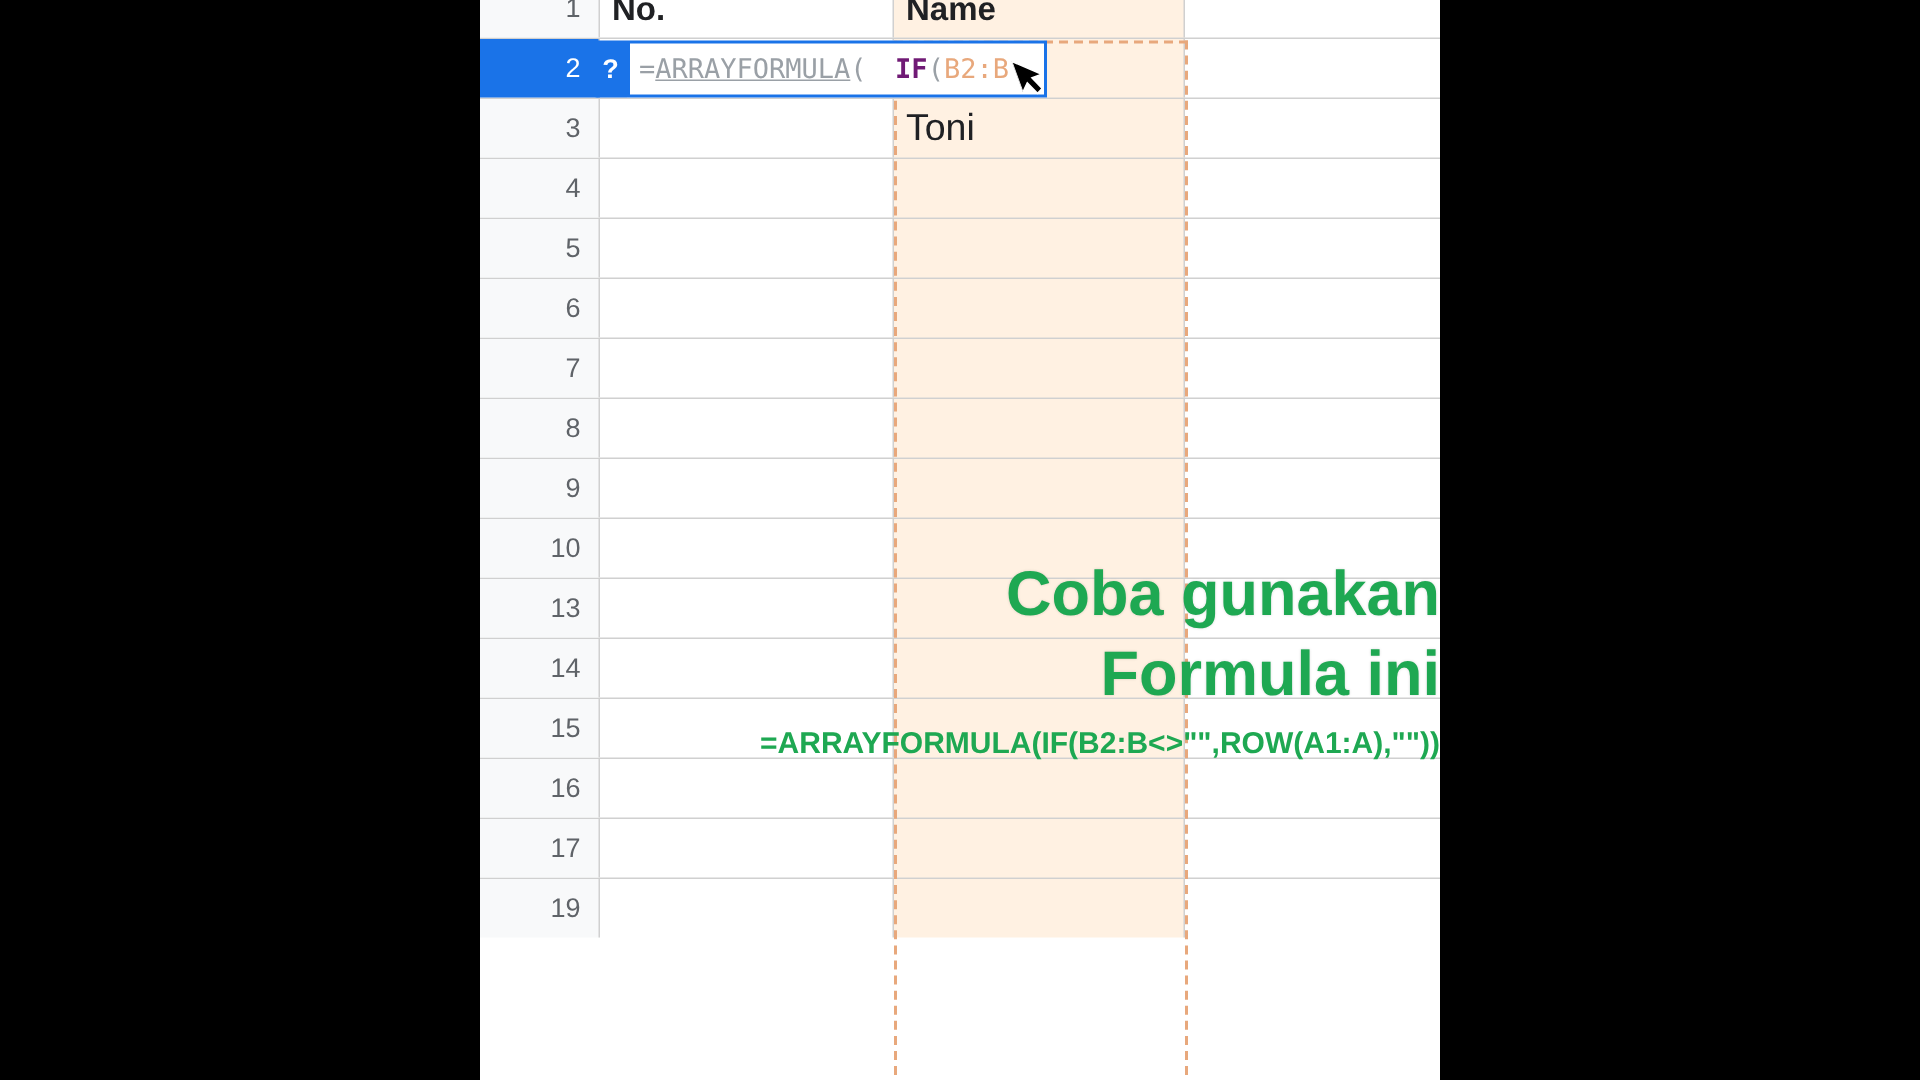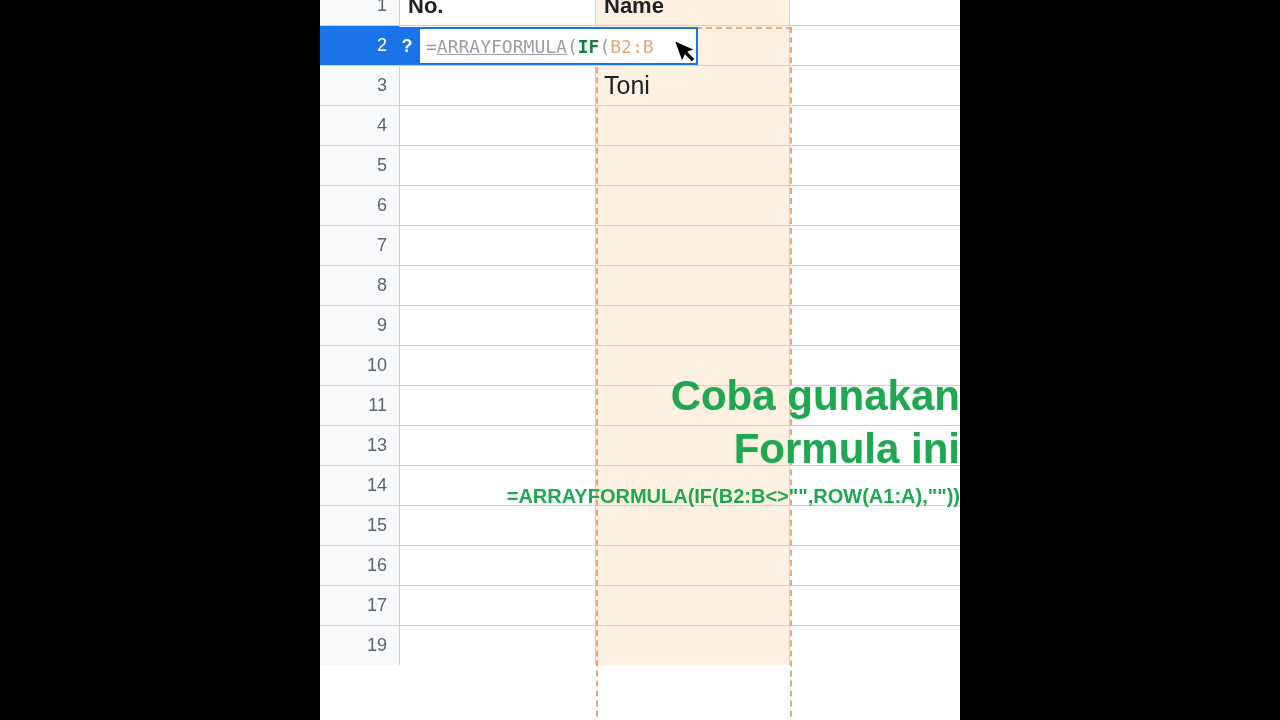--- a/index.html
+++ b/index.html
@@ -105,21 +105,21 @@
       align-items: center;
       padding: 0 6px;
       font-family: monospace;
       font-size: 18px;
       color: #9aa0a6;
       height: 100%;
     }
     .formula-input .eq { color: #9aa0a6; }
     .formula-input .fn1 { color: #9aa0a6; text-decoration: underline; }
     .formula-input .paren { color: #9aa0a6; }
-    .formula-input .fn2 { color: #15803d; font-weight: bold; }
+    .formula-input .fn2 { color: #701a75; font-weight: bold; margin-left: 19px; }
     .formula-input .range { color: #e8a87c; }
     .cursor-arrow {
       position: absolute;
       left: 360px;
       top: 36px;
       z-index: 30;
       font-size: 24px;
       color: #000;
       transform: rotate(-20deg);
     }
@@ -214,26 +214,20 @@
         <div class="col-C"></div>
       </div>
     <div class="row">
         <div class="row-header">9</div>
         <div class="col-A"></div>
         <div class="col-B highlight-col"></div>
         <div class="col-C"></div>
       </div>
     <div class="row">
         <div class="row-header">10</div>
-        <div class="col-A"></div>
-        <div class="col-B highlight-col"></div>
-        <div class="col-C"></div>
-      </div>
-    <div class="row">
-        <div class="row-header">11</div>
         <div class="col-A"></div>
         <div class="col-B highlight-col"></div>
         <div class="col-C"></div>
       </div>
     <div class="row">
         <div class="row-header">13</div>
         <div class="col-A"></div>
         <div class="col-B highlight-col"></div>
         <div class="col-C"></div>
       </div>

